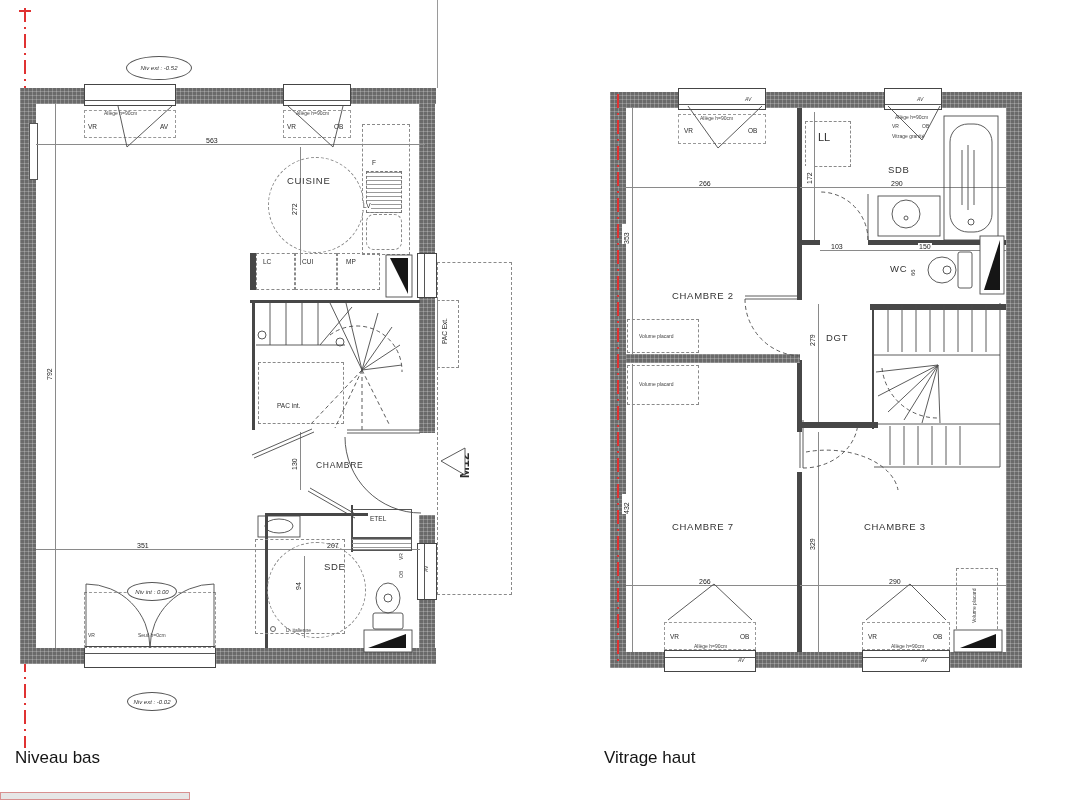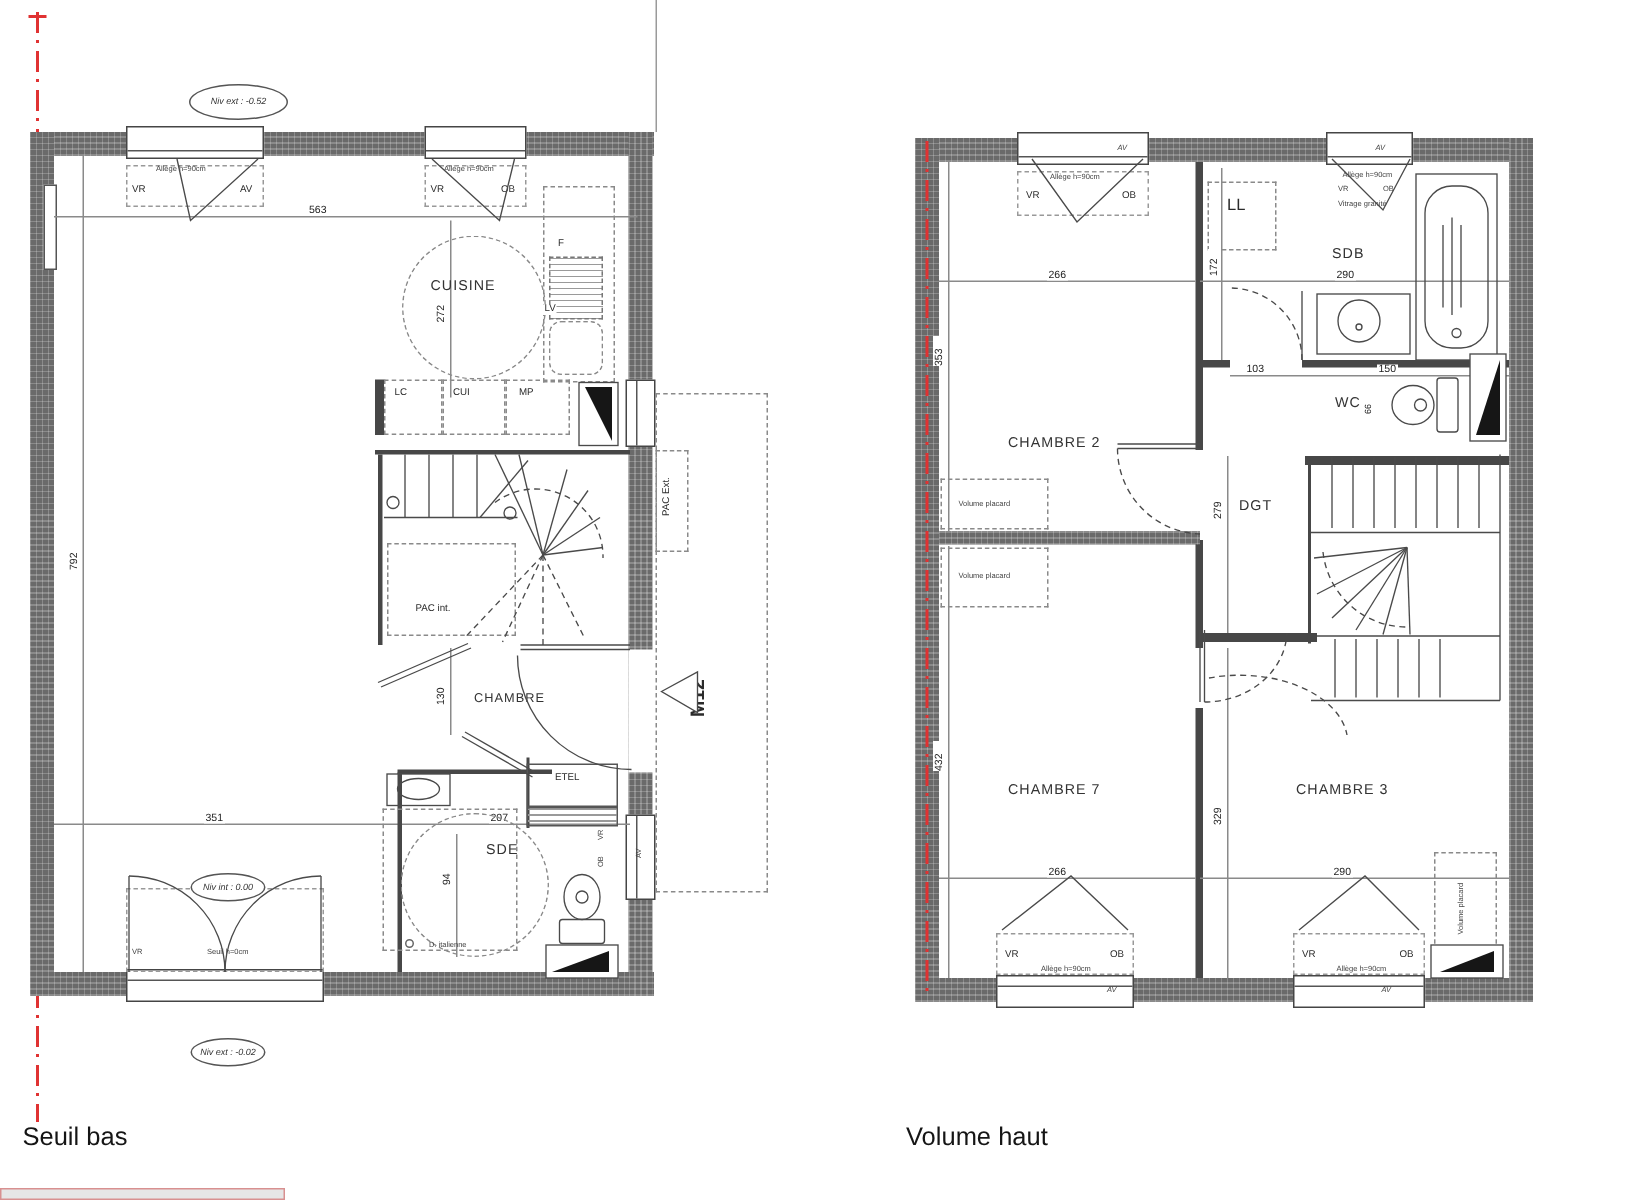--- a/index.html
+++ b/index.html
@@ -90,21 +90,21 @@
     <div class="dln" style="left:300px;top:147px;width:1px;height:118px"></div>
     <span class="lbl dim vtext" style="left:290px;top:195px;height:20px">272</span>
     <div class="dln" style="left:300px;top:432px;width:1px;height:58px"></div>
     <span class="lbl dim vtext" style="left:290px;top:450px;height:20px">130</span>
     <div class="dln" style="left:36px;top:549px;width:384px;height:1px"></div>
     <span class="lbl dim" style="left:136px;top:542px">351</span>
     <span class="lbl dim" style="left:326px;top:542px">207</span>
     <div class="dln" style="left:304px;top:556px;width:1px;height:82px"></div>
     <span class="lbl dim vtext whitebg" style="left:294px;top:574px;height:16px">94</span>
 
-    <span class="lbl room" style="left:287px;top:186px">CUISINE</span>
+    <span class="lbl room" style="left:287px;top:176px">CUISINE</span>
     <div class="dash" style="left:268px;top:157px;width:96px;height:96px;border-radius:50%"></div>
     <div class="dash" style="left:362px;top:124px;width:48px;height:131px"></div>
     <span class="lbl sm" style="left:372px;top:160px">F</span>
     <div class="hatchH" style="left:366px;top:171px;width:36px;height:42px"></div>
     <span class="lbl sm whitebg" style="left:362px;top:203px">LV</span>
     <div class="dash" style="left:366px;top:214px;width:36px;height:36px;border-radius:8px"></div>
     <div class="ln" style="left:250px;top:253px;width:6px;height:37px"></div>
     <div class="dash" style="left:256px;top:253px;width:39px;height:37px"></div>
     <div class="dash" style="left:295px;top:253px;width:42px;height:37px"></div>
     <div class="dash" style="left:337px;top:253px;width:43px;height:37px"></div>
@@ -384,17 +384,17 @@
           <rect x="980" y="236" width="24" height="58" fill="#fff"></rect>
           <polygon points="984,290 1000,290 1000,240" fill="#161616" stroke="none"></polygon>
         </g>
       <g>
           <rect x="954" y="630" width="48" height="22" fill="#fff"></rect>
           <polygon points="960,648 996,648 996,634" fill="#161616" stroke="none"></polygon>
         </g>
     </g>
   </svg>
 
-  <span class="ftr" style="left:15px;top:748px">Seuil bas</span>
-  <span class="ftr" style="left:604px;top:748px">Volume haut</span>
+  <span class="ftr" style="left:15px;top:748px">Niveau bas</span>
+  <span class="ftr" style="left:604px;top:748px">Vitrage haut</span>
 
   <div class="abs" style="left:0;top:792px;width:190px;height:8px;background:#e6e6e6;border:1px solid #d89090;box-sizing:border-box"></div>
 </div>
 
 </body></html>

